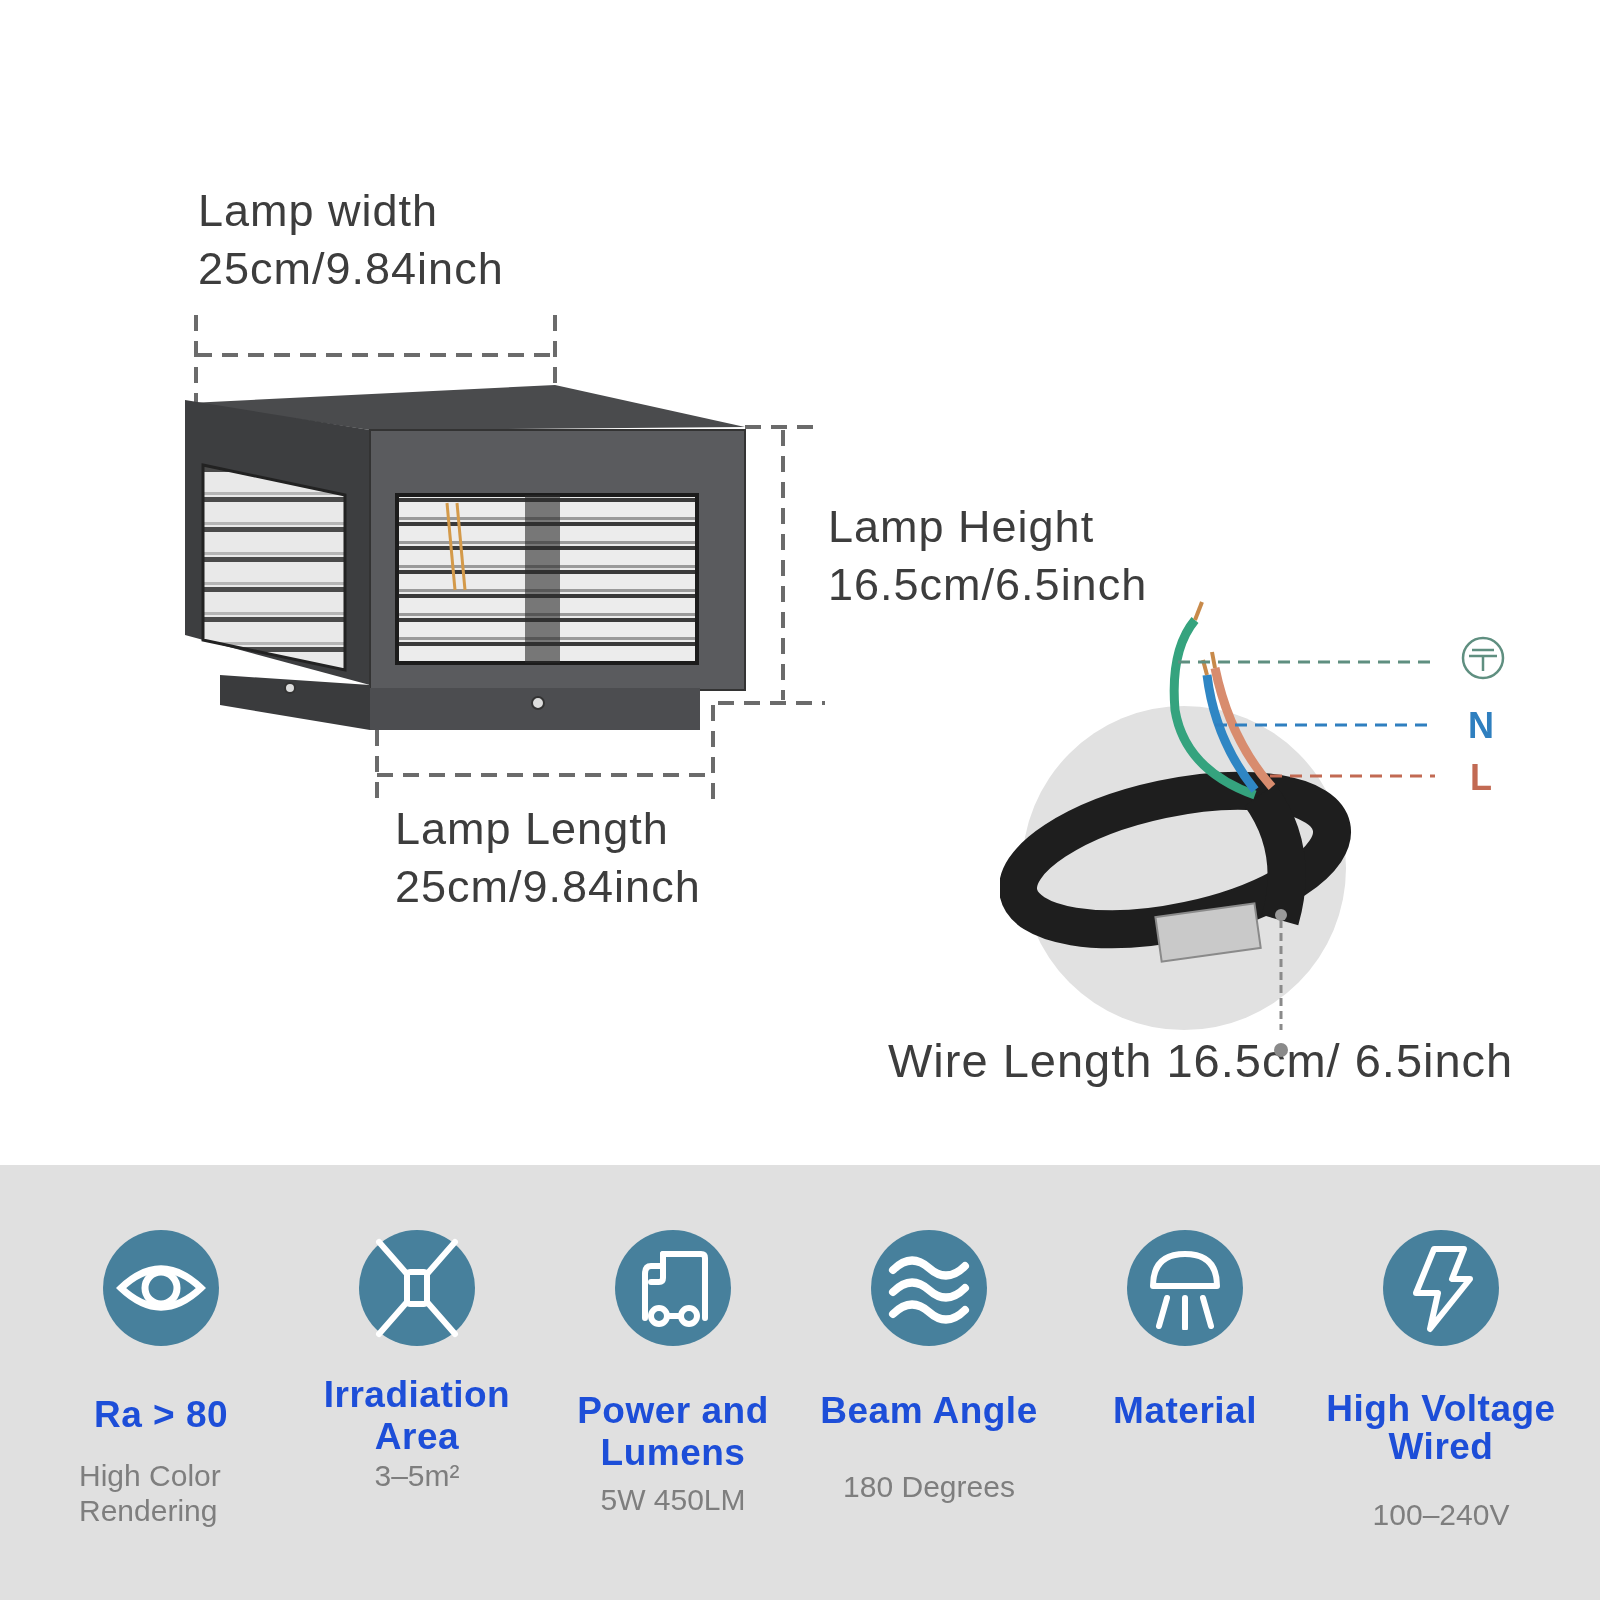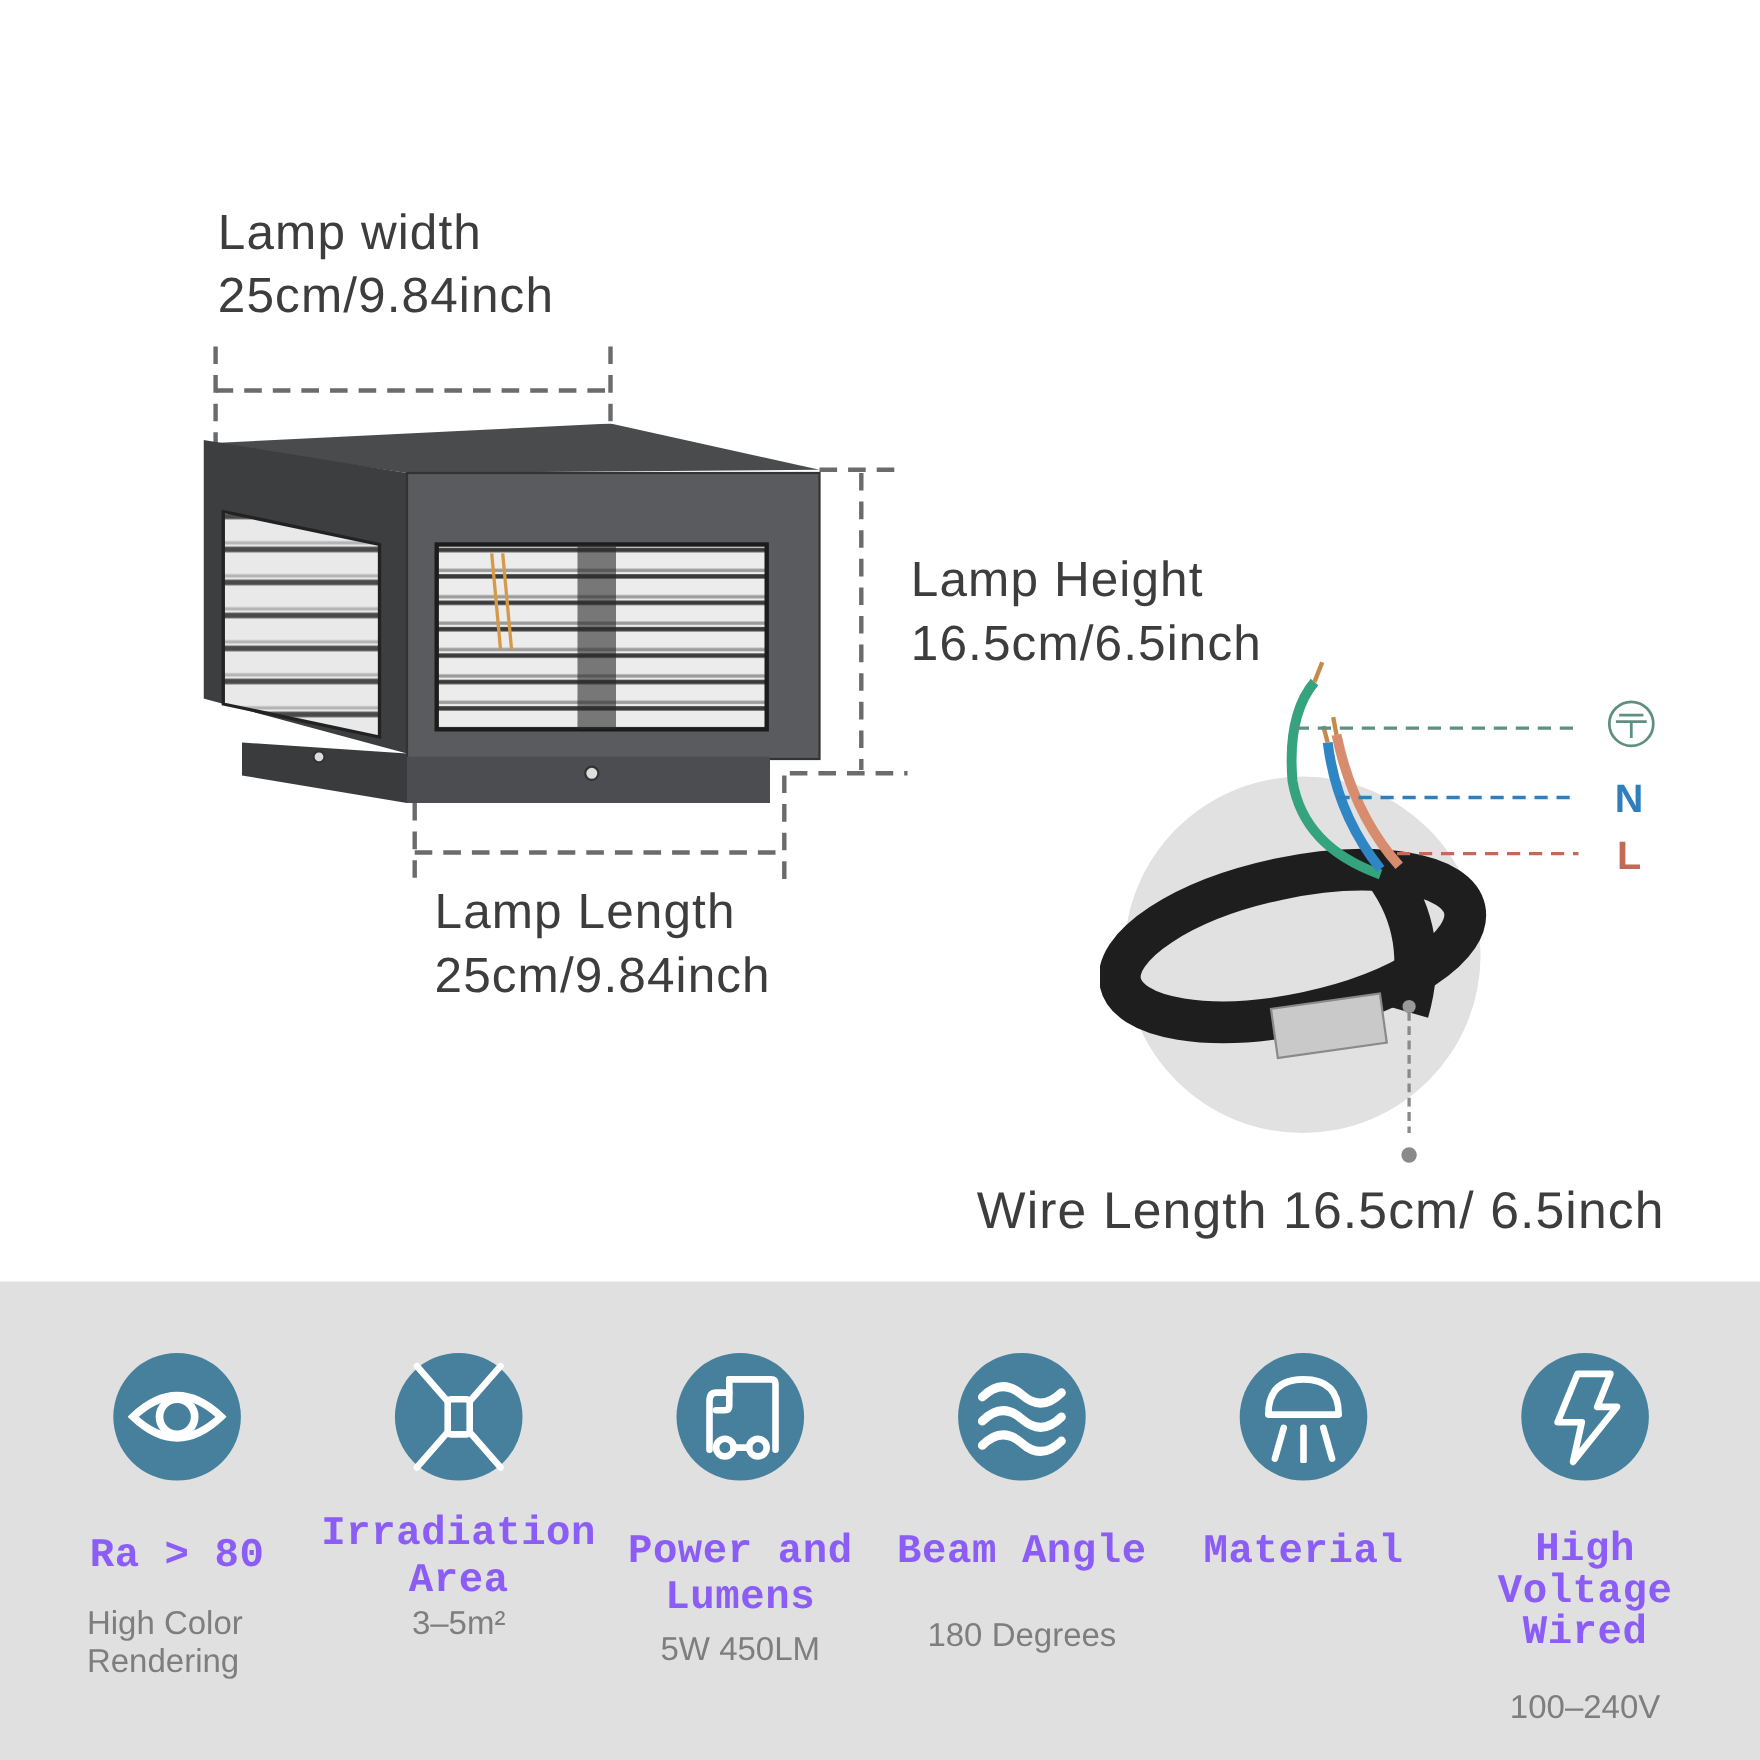--- a/index.html
+++ b/index.html
@@ -6,21 +6,21 @@
     body { width:1600px; height:1600px; background:#ffffff; position:relative; overflow:hidden;
            font-family:"Liberation Sans", "DejaVu Sans", sans-serif; color:#3a3a3a; }
     .abs { position:absolute; }
     .dim-text { font-size:45px; line-height:58px; color:#3d3d3d; letter-spacing:1px; font-weight:400; }
     .dim-text div { white-space:nowrap; }
     svg { display:block; }
     .band { position:absolute; left:0; top:1165px; width:1600px; height:435px; background:#e0e0e0; }
     .feature { position:absolute; top:1230px; width:250px; text-align:center; }
     .feature .icon { width:116px; height:116px; border-radius:50%; background:#47809c; margin:0 auto;
                      display:flex; align-items:center; justify-content:center; }
-    .feature .title { margin-top:34px; font-size:37px; line-height:42px; font-weight:700; color:#8b5cf6; letter-spacing:0.5px;font-family:Liberation Mono, monospace; }
+    .feature .title { margin-top:34px; font-size:37px; line-height:42px; font-weight:700; color:#1d4ed8; letter-spacing:0.5px; }
     .feature .sub { font-size:30px; line-height:35px; color:#7e7e7e; white-space:pre-line; }
     .wire-label { position:absolute; font-weight:700; font-size:36px; }
   </style>
 </head>
 <body>
 
 <div class="abs dim-text" style="left:198px; top:182px;">
   <div>Lamp width</div>
   <div>25cm/9.84inch</div>
 </div>
@@ -28,21 +28,21 @@
 <div class="abs dim-text" style="left:828px; top:498px;">
   <div>Lamp Height</div>
   <div>16.5cm/6.5inch</div>
 </div>
 
 <div class="abs dim-text" style="left:395px; top:800px;">
   <div>Lamp Length</div>
   <div>25cm/9.84inch</div>
 </div>
 
-<div class="abs dim-text" style="left:888px; top:1071px; font-size:47px;">Wire Length 16.5cm/ 6.5inch</div>
+<div class="abs dim-text" style="left:888px; top:1032px; font-size:47px;">Wire Length 16.5cm/ 6.5inch</div>
 
 <svg class="abs" style="left:0; top:0;" width="1600" height="1160">
   <g stroke="#6b6b6b" stroke-width="4" fill="none" stroke-dasharray="16 10">
 
     <line x1="196" y1="315" x2="196" y2="405"></line>
     <line x1="555" y1="315" x2="555" y2="390"></line>
     <line x1="196" y1="355" x2="555" y2="355"></line>
 
     <line x1="745" y1="427" x2="820" y2="427"></line>
     <line x1="783" y1="430" x2="783" y2="700"></line>

